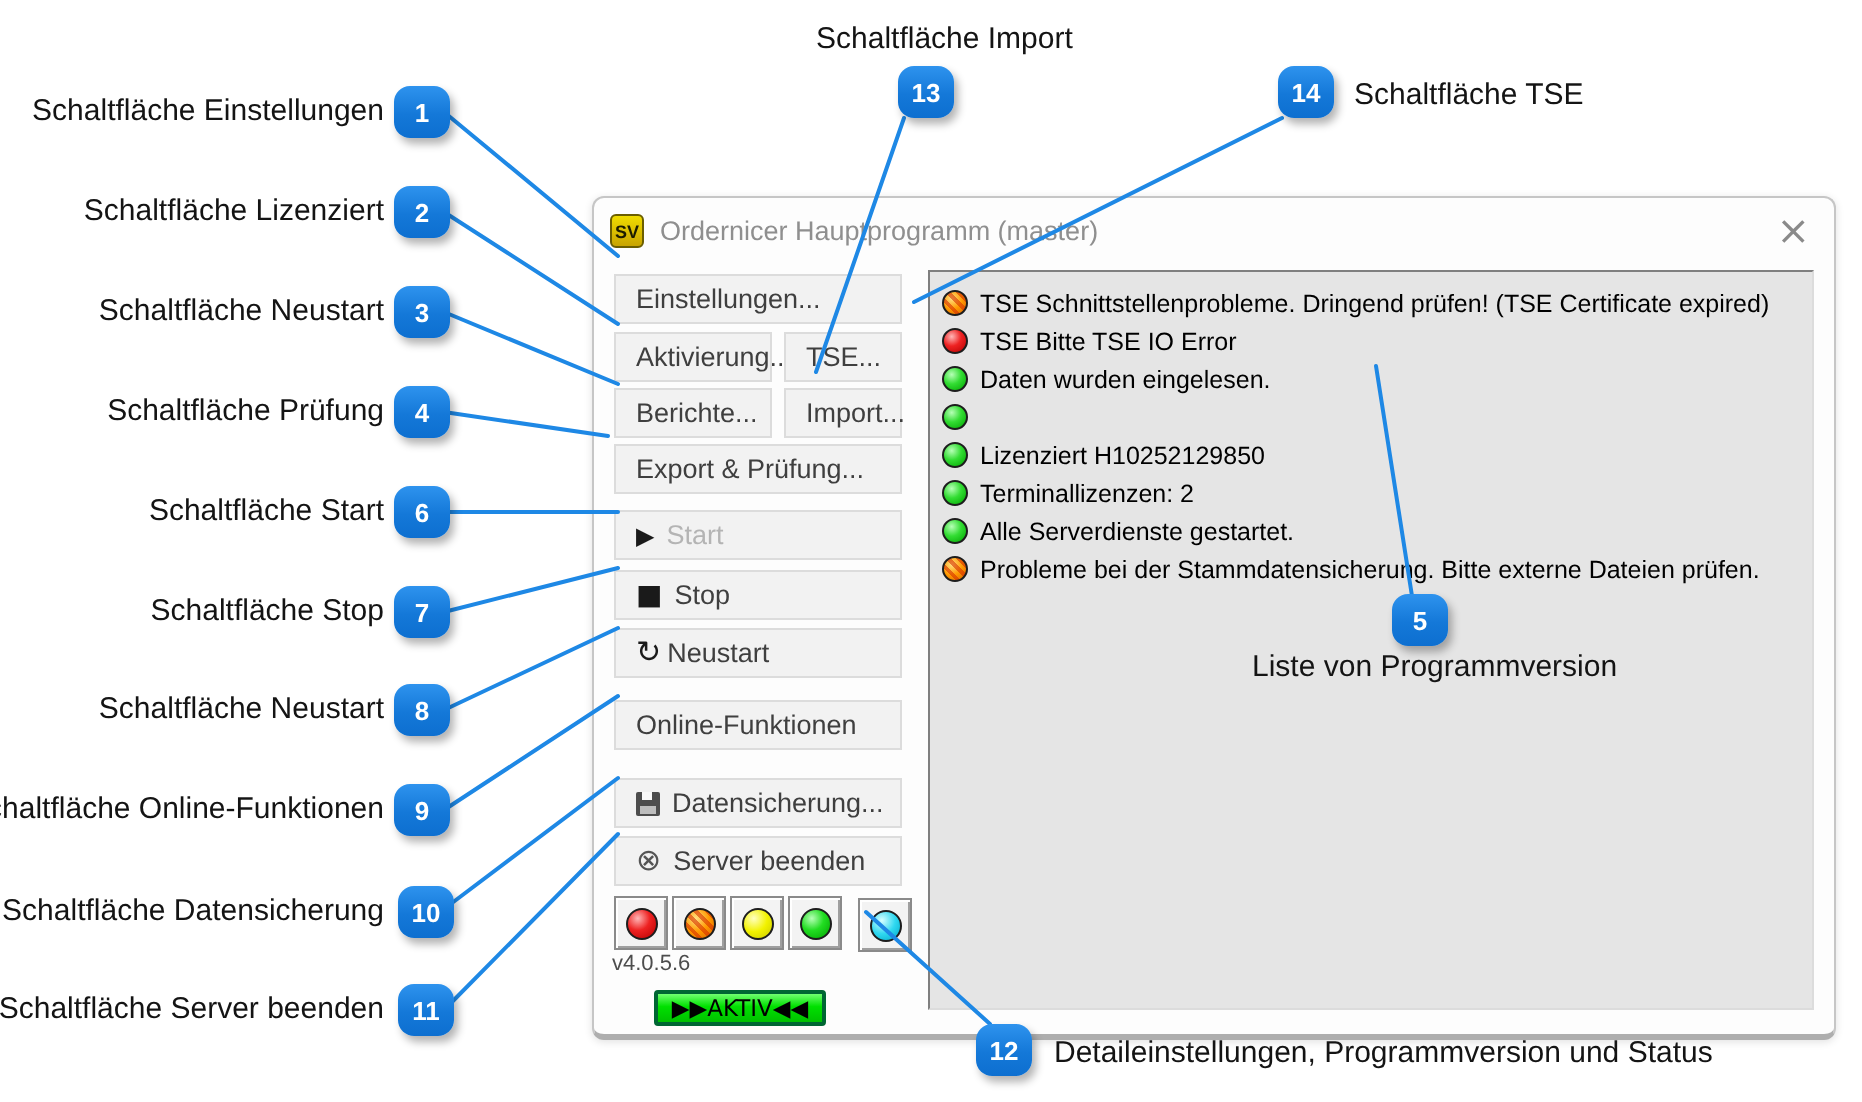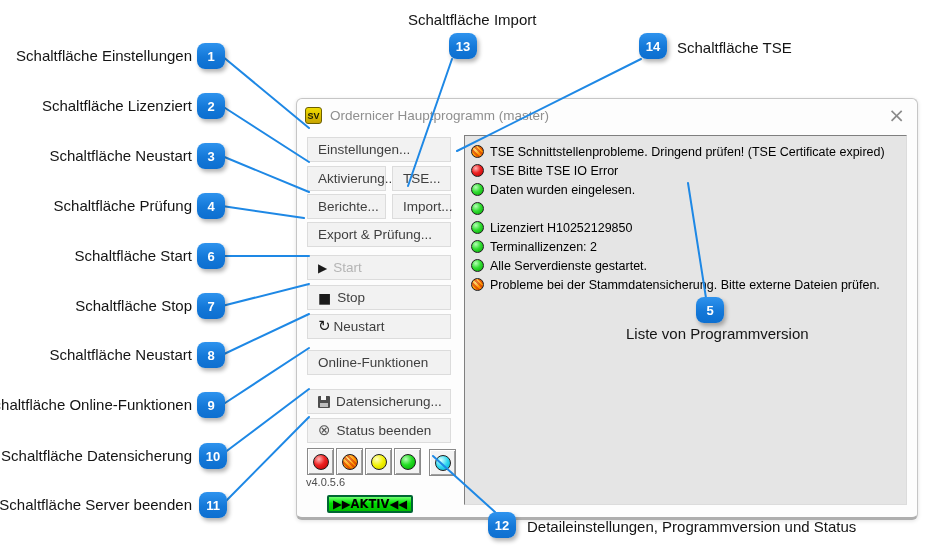--- a/index.html
+++ b/index.html
@@ -57,21 +57,21 @@
   .ind[data-color="red"] .ball{background:radial-gradient(circle at 35% 30%,#ffb6b6,#ee2222 45%,#b40000);}
   .ind[data-color="orange-hatched"] .ball{background:repeating-linear-gradient(45deg,rgba(210,40,0,.55) 0 2px,rgba(0,0,0,0) 2px 4px),
        radial-gradient(circle at 35% 30%,#ffe080,#ff9900 50%,#d86200);}
   .ind[data-color="yellow"] .ball{background:radial-gradient(circle at 35% 30%,#ffffc0,#f2f200 50%,#c8c800);}
   .ind[data-color="green"] .ball{background:radial-gradient(circle at 35% 30%,#b6ffb6,#22dd22 45%,#00a400);}
   .ind[data-color="cyan"] .ball{background:radial-gradient(circle at 35% 30%,#d8ffff,#30d8f0 50%,#00a8c8);}
 
   .version{position:absolute;left:9px;top:377px;font-size:11px;color:#4d4d4d;}
   .aktiv{position:absolute;left:30px;top:396px;width:86px;height:18px;
          background:linear-gradient(#70ff70,#00e000 45%,#00c000);
-         border:2px solid #063;border-radius:2px;color:#000;font-weight:bold;font-size:11.5px;
+         border:2px solid #063;border-radius:2px;color:#000;font-weight:normal;font-size:11.5px;
          display:flex;align-items:center;justify-content:center;box-sizing:border-box;
          font-family:"DejaVu Sans",sans-serif;white-space:nowrap;}
 </style>
 </head>
 <body>
 
 <div class="page">
 
   <svg class="lines" width="931" height="551">
     <g stroke="#1e88e5" stroke-width="2" stroke-linecap="round">
@@ -165,21 +165,21 @@
     <div class="btn" style="left:10px;top:251px;width:144px">
       <span>Online-Funktionen</span>
     </div>
 
     <div class="btn" style="left:10px;top:290px;width:144px">
       <span class="floppy"></span>
       <span>Datensicherung...</span>
     </div>
     <div class="btn" style="left:10px;top:319px;width:144px">
       <span class="bicon" style="font-size:15px;color:#555">⊗</span>
-      <span>Status beenden</span>
+      <span>Server beenden</span>
     </div>
 
     <div class="msg-list">
       <div class="msg-row" data-status="warning">
         <span class="dot"></span>
         <span class="msg-text">TSE Schnittstellenprobleme. Dringend prüfen! (TSE Certificate expired)</span>
       </div>
       <div class="msg-row" data-status="error">
         <span class="dot"></span>
         <span class="msg-text">TSE Bitte TSE IO Error</span>

